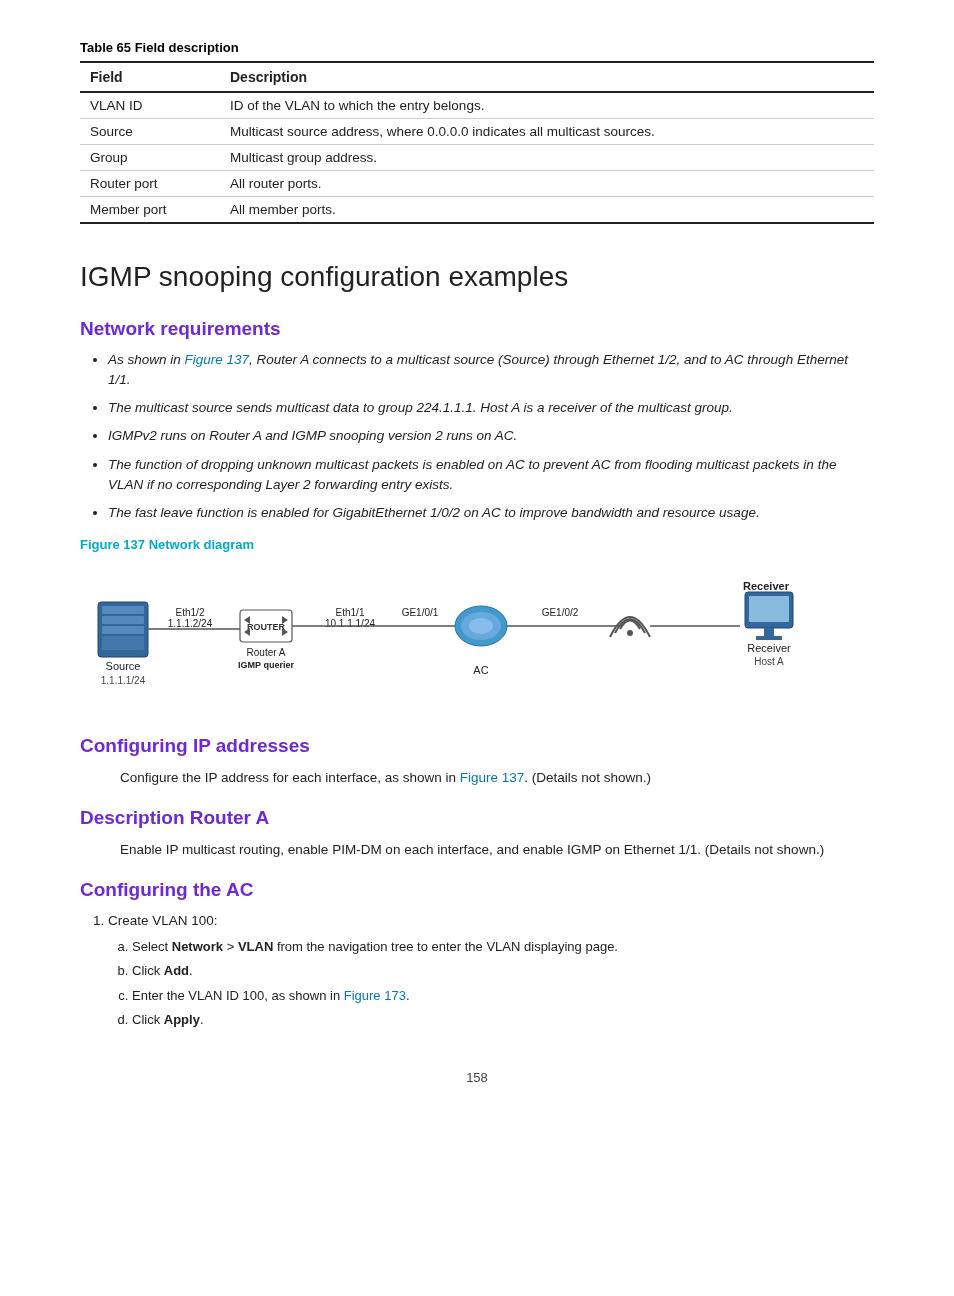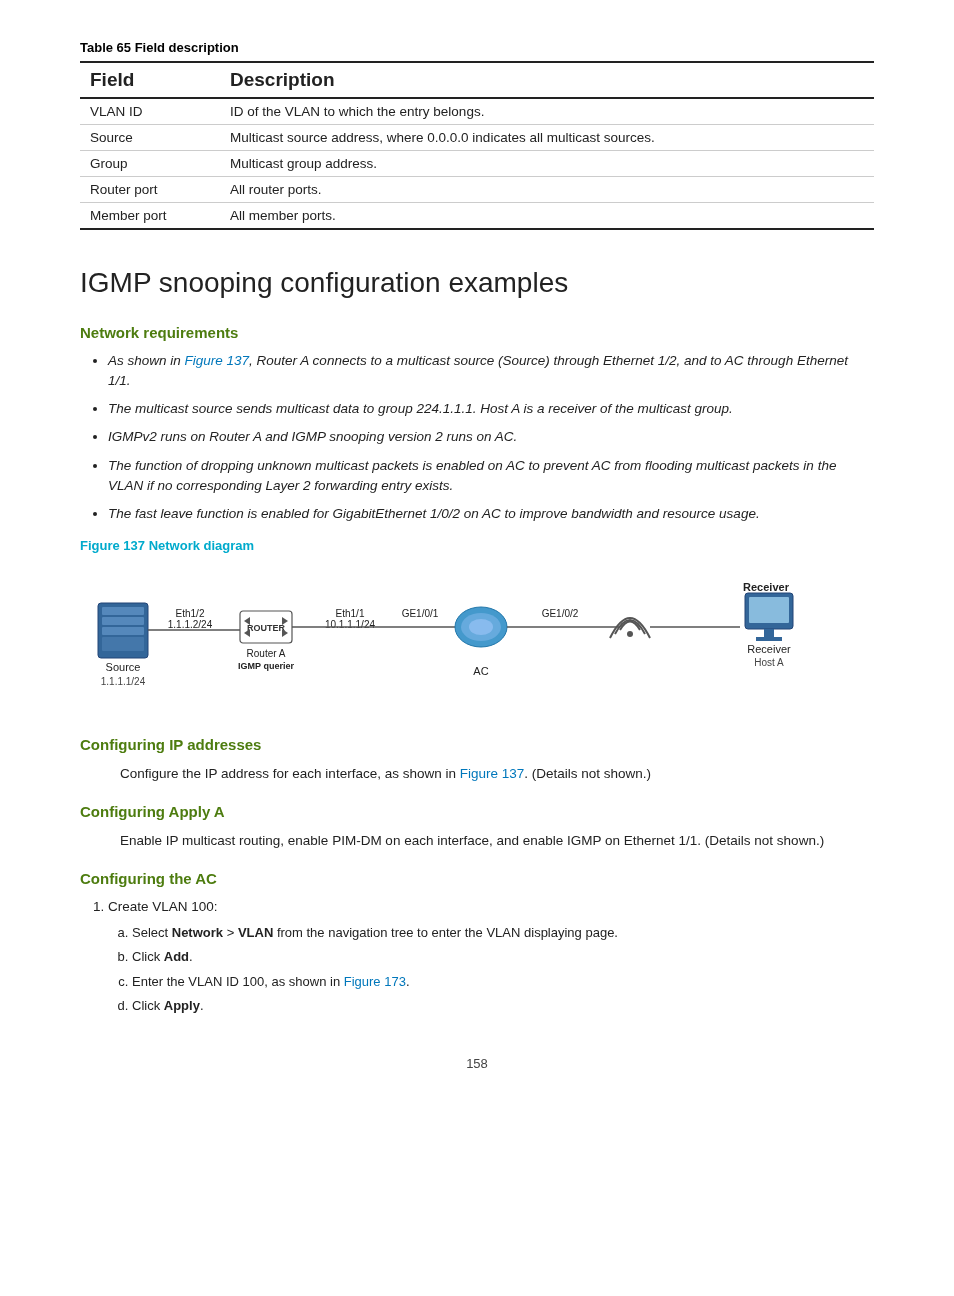--- a/index.html
+++ b/index.html
@@ -26,21 +26,21 @@
       margin-bottom: 36px;
     }
     table thead tr {
       border-top: 2px solid #222;
       border-bottom: 2px solid #222;
     }
     table th {
       text-align: left;
       padding: 6px 10px;
       font-weight: bold;
-      font-size: 19px;
+      font-size: 14px;
     }
     table td {
       padding: 5px 10px;
       font-size: 13.5px;
       border-bottom: 1px solid #ccc;
     }
     table tr:last-child td {
       border-bottom: 2px solid #222;
     }
     .col-field { width: 140px; }
@@ -49,23 +49,23 @@
     .page-main-title {
       font-size: 28px;
       font-weight: 300;
       color: #222;
       margin-bottom: 24px;
       line-height: 1.2;
     }
 
     
     .section-heading {
-      color: #4d7c0f;
+      color: #6d28d9;
       font-weight: bold;
-      font-size: 15px;
+      font-size: 19px;
       margin-bottom: 10px;
       margin-top: 18px;
     }
 
     
     ul.content-list {
       margin-left: 28px;
       margin-bottom: 14px;
       font-style: italic;
     }
@@ -273,21 +273,21 @@
 
     <text x="686" y="18" text-anchor="middle" font-size="11" font-weight="bold" fill="#222">Receiver</text>
   </svg>
 </div>
 
 <h2 class="section-heading">Configuring IP addresses</h2>
 <p class="para">
   Configure the IP address for each interface, as shown in <a class="link" href="#">Figure 137</a>. (Details not shown.)
 </p>
 
-<h2 class="section-heading">Configuring Apply A</h2>
+<h2 class="section-heading">Description Router A</h2>
 <p class="para">Enable IP multicast routing, enable PIM-DM on each interface, and enable IGMP on Ethernet 1/1. (Details not shown.)</p>
 
 <h2 class="section-heading">Configuring the AC</h2>
 
 <ol class="numbered-list">
   <li>
     <span>Create VLAN 100:</span>
     <ol class="sub-list">
       <li>
         Select <strong>Network</strong> &gt; <strong>VLAN</strong> from the navigation tree to enter the VLAN displaying page.

